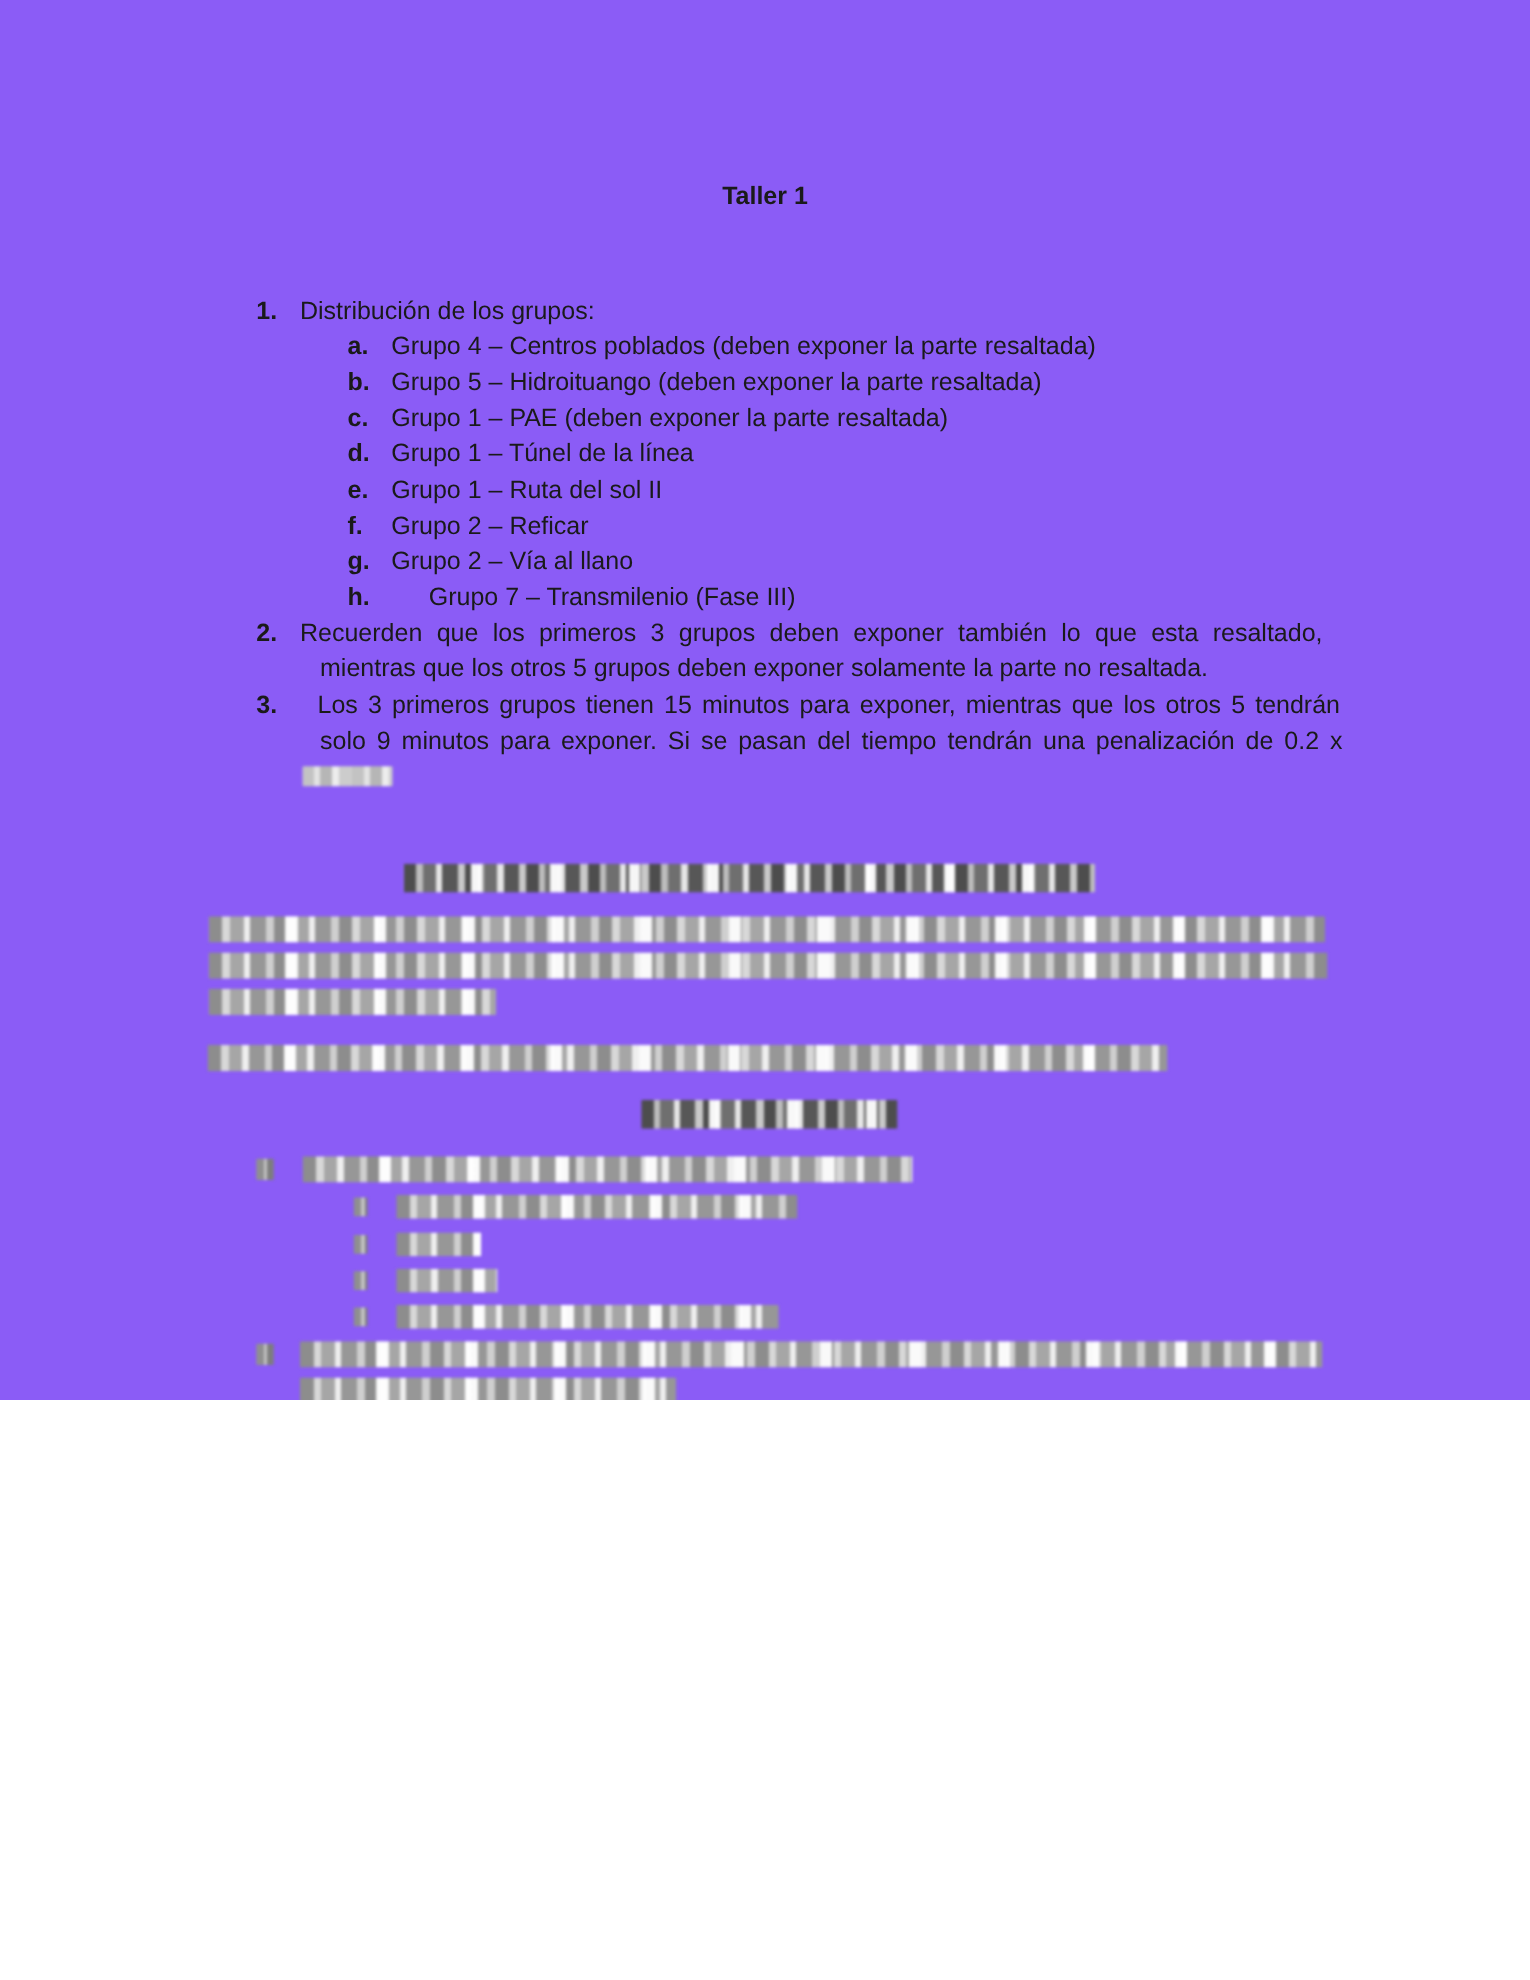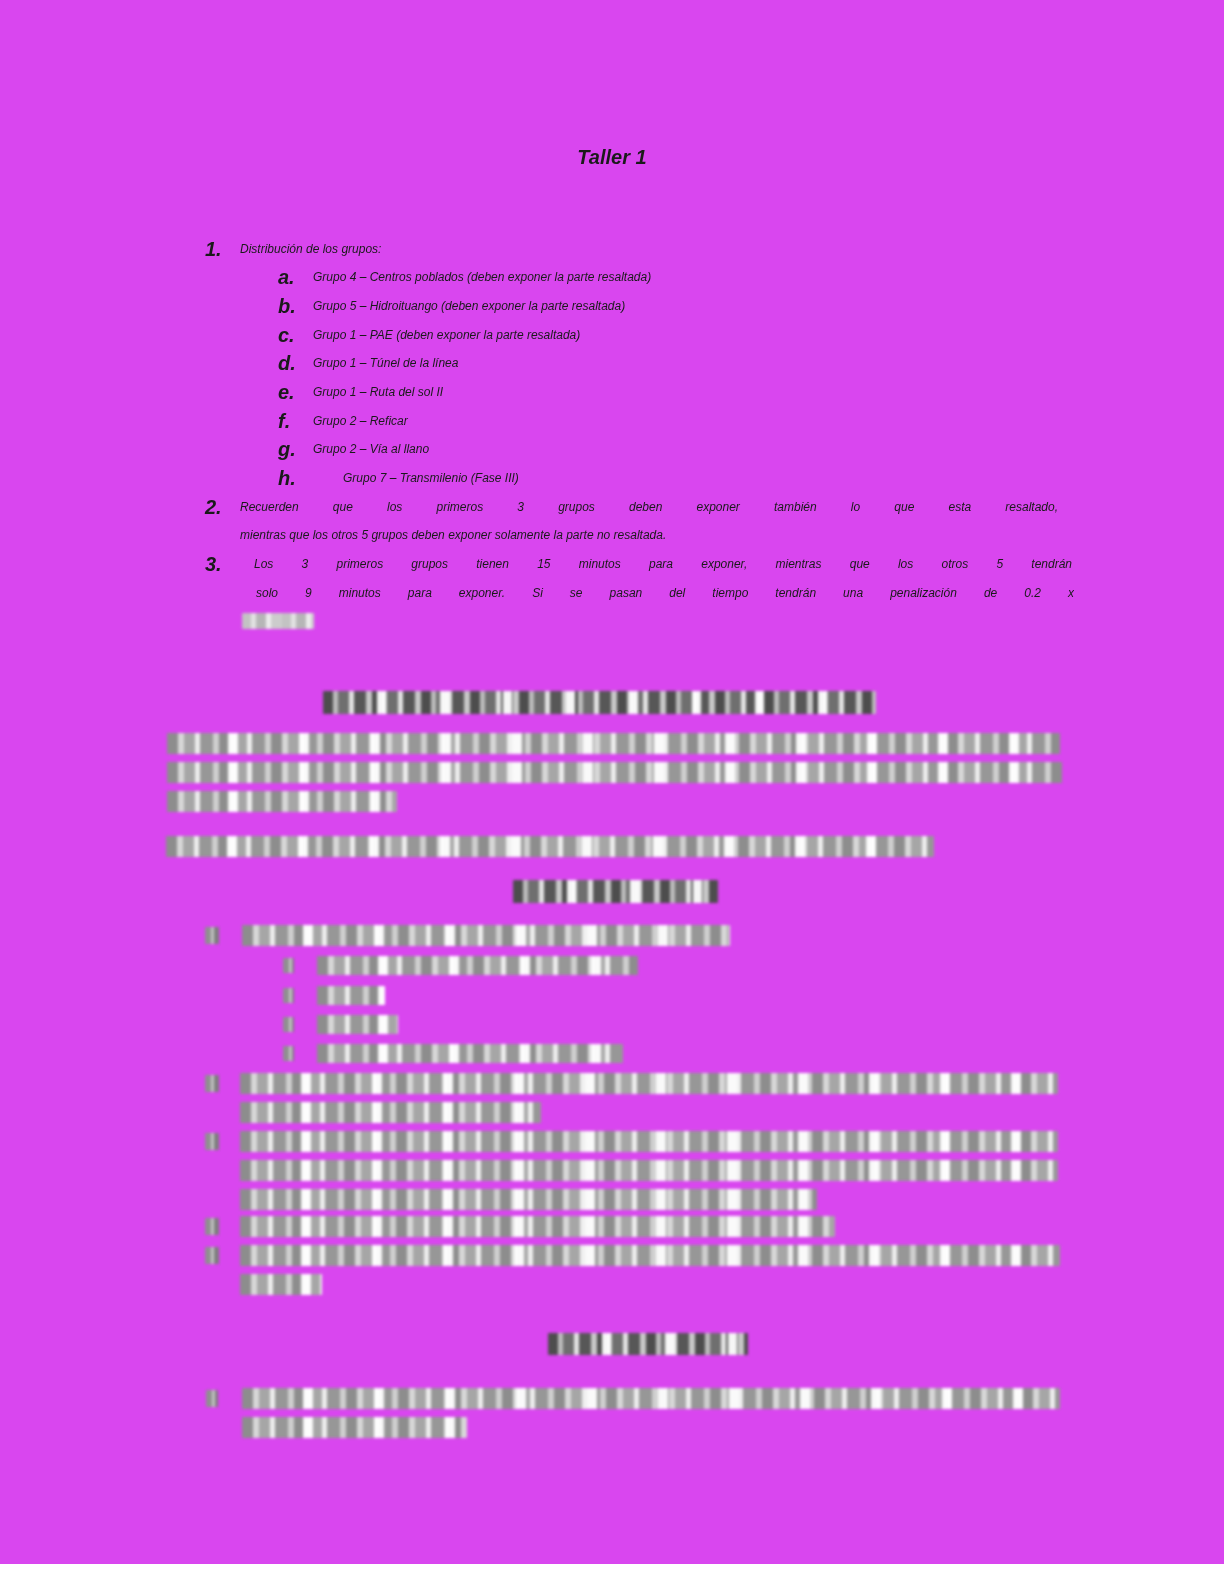--- a/index.html
+++ b/index.html
@@ -1,26 +1,25 @@
 <!DOCTYPE html>
 <html><head>
 <meta charset="utf-8">
 <style>
   html,body{margin:0;padding:0;background:#ffffff;}
   .page{
     position:relative;
-    width:1224px;height:1564px;
-    background:#d946ef;
+    width:1224px;height:1120px;
+    background:#8b5cf6;
     font-family:"Liberation Sans",sans-serif;
     color:#1a1a1a;
     overflow:hidden;
-    font-style:italic;
   }
   .cline{position:absolute;left:0;width:100%;text-align:center;font-weight:bold;font-size:20px;line-height:26px;white-space:nowrap;}
-  .line{position:absolute;font-size:12px;line-height:26px;white-space:nowrap;}
+  .line{position:absolute;font-size:20px;line-height:26px;white-space:nowrap;}
   .jline{white-space:normal;text-align:justify;text-align-last:justify;overflow:hidden;height:26px;}
   .marker{position:absolute;font-size:20px;line-height:26px;font-weight:bold;white-space:nowrap;}
   
   .blur{position:absolute;filter:blur(1.4px);border-radius:1px;}
   .blur-heading{
     background-image:
       repeating-linear-gradient(90deg,rgba(255,255,255,0) 0 54px,rgba(255,255,255,.95) 54px 63px),
       repeating-linear-gradient(90deg,#4d4d4d 0 10px,#bdbdbd 10px 15px,#6f6f6f 15px 26px,#e6e6e6 26px 31px,#575757 31px 43px,#c9c9c9 43px 49px);
   }
   .blur-text{
@@ -55,21 +54,21 @@
       <div class="marker" style="left: 278px; top: 379px;">e.</div>
       <div class="line" style="left: 313px; top: 379px;">Grupo 1 – Ruta del sol II</div>
       <div class="marker" style="left: 278px; top: 408px;">f.</div>
       <div class="line" style="left: 313px; top: 408px;">Grupo 2 – Reficar</div>
       <div class="marker" style="left: 278px; top: 436px;">g.</div>
       <div class="line" style="left: 313px; top: 436px;">Grupo 2 – Vía al llano</div>
       <div class="marker" style="left: 278px; top: 465px;">h.</div>
       <div class="line" style="left: 313px; top: 465px; margin-left: 30px;">Grupo 7 – Transmilenio (Fase III)</div>
       <div class="marker" style="left: 205px; top: 494px;">2.</div>
       <div class="line jline" style="left: 240px; top: 494px; width: 818px;">Recuerden que los primeros 3 grupos deben exponer también lo que esta resaltado,</div>
-      <div class="line" style="left: 240px; top: 522px; width: auto;">mientras que los otros 5 grupos deben exponer solamente la parte no resaltada.</div>
+      <div class="line" style="left: 256px; top: 522px; width: auto;">mientras que los otros 5 grupos deben exponer solamente la parte no resaltada.</div>
       <div class="marker" style="left: 205px; top: 551px;">3.</div>
       <div class="line jline" style="left: 254px; top: 551px; width: 818px;">Los 3 primeros grupos tienen 15 minutos para exponer, mientras que los otros 5 tendrán</div>
       <div class="line jline" style="left: 256px; top: 580px; width: 818px;">solo 9 minutos para exponer. Si se pasan del tiempo tendrán una penalización de 0.2 x</div>
     </div>
   <div id="redacted-layer">
       <div class="blur blur-light" style="left: 242px; top: 613px; width: 72px; height: 16px;"></div>
       <div class="blur blur-heading" style="left: 323px; top: 691px; width: 553px; height: 23px;"></div>
       <div class="blur blur-text" style="left: 167px; top: 733px; width: 893px; height: 21px;"></div>
       <div class="blur blur-text" style="left: 167px; top: 762px; width: 895px; height: 21px;"></div>
       <div class="blur blur-text" style="left: 167px; top: 791px; width: 230px; height: 21px;"></div>

